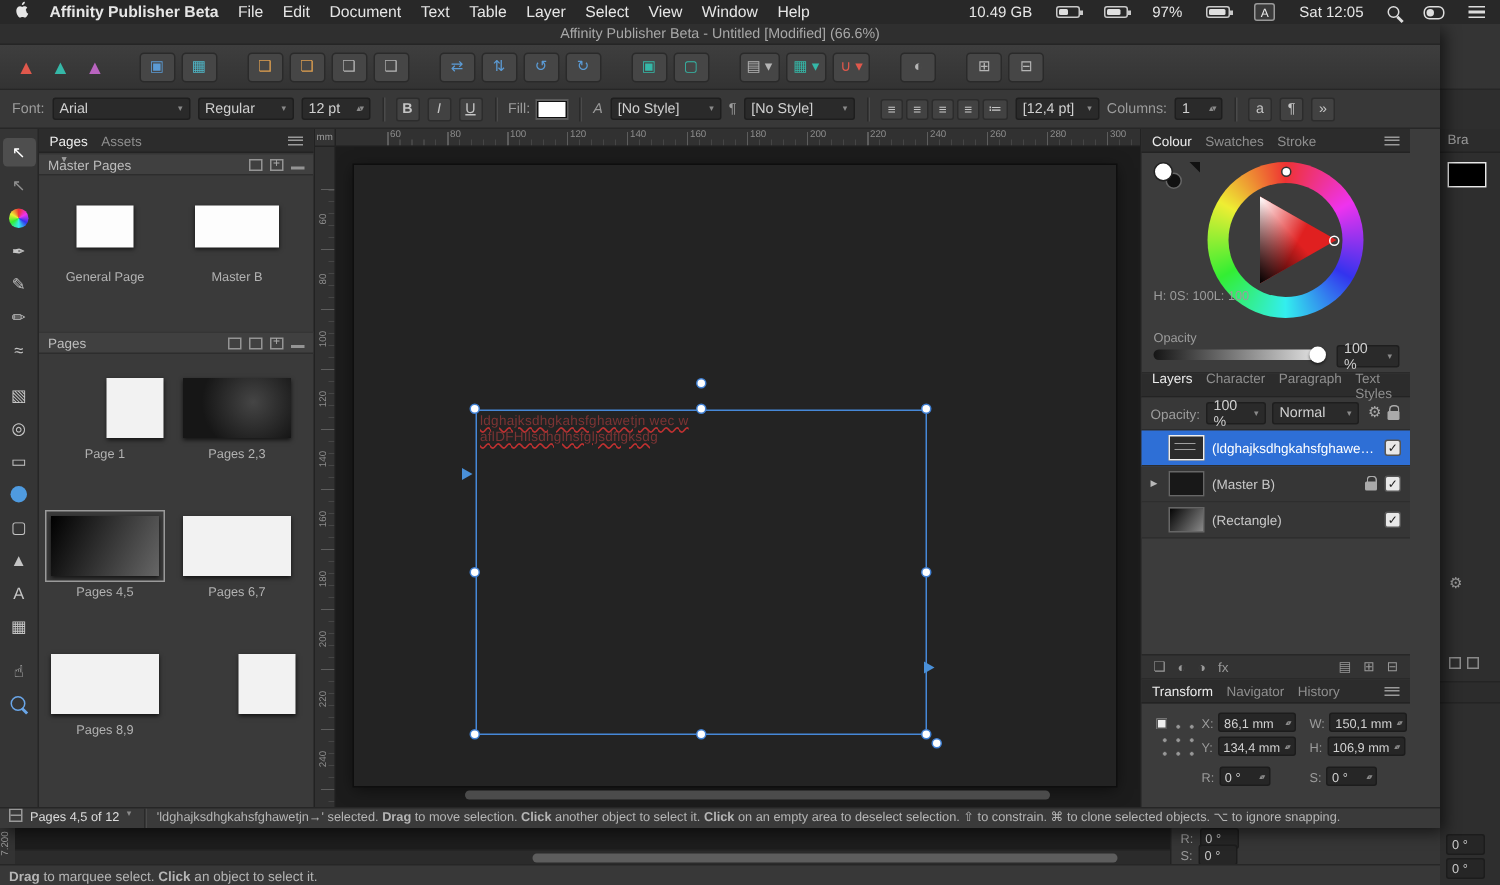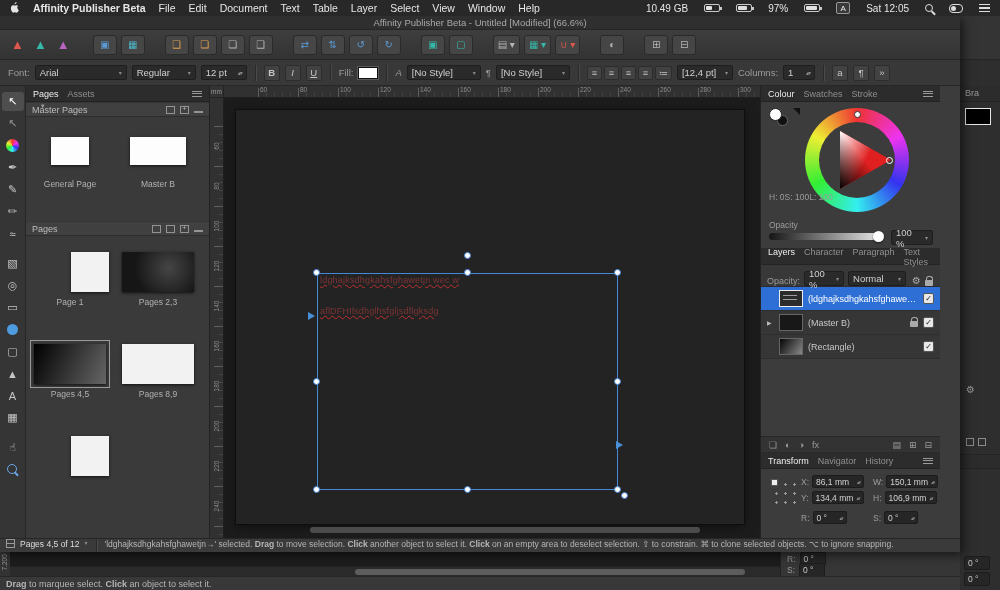--- a/index.html
+++ b/index.html
@@ -123,21 +123,21 @@
   .vnums{position:absolute;left:0;top:28px;display:flex;flex-direction:column}
   .vnums span{height:40px;width:11px;display:flex;align-items:center;justify-content:center;transform:rotate(-90deg);font-size:6.5px;color:#8c8c8c}
 
   
   .canvas{position:absolute;left:224px;top:82px;width:548px;height:440px;background:#1c1c1c;overflow:hidden}
   .page{position:absolute;left:12px;top:12px;width:508px;height:414px;background:#232323;box-shadow:0 0 0 1px #0e0e0e,0 2px 10px rgba(0,0,0,.55)}
   .tframe{position:absolute;left:93px;top:175px;width:301px;height:217px;border:1px solid #4688d8}
   .hd{position:absolute;width:7px;height:7px;background:#fff;border:1px solid #3f7fd2;border-radius:50%;z-index:3}
   .flow{position:absolute;width:0;height:0;border-left:7px solid #4a90d8;border-top:4px solid transparent;border-bottom:4px solid transparent;z-index:3}
   .dtext{position:absolute;font-size:9px;color:#7c3434;letter-spacing:.2px;text-decoration:underline;text-decoration-style:wavy;text-decoration-color:#c03030;white-space:nowrap;z-index:2}
-  .l1{left:96px;top:177px}.l2{left:96px;top:208px}
+  .l1{left:96px;top:177px}.l2{left:96px;top:188px}
   .vsb{position:absolute;left:772px;top:82px;width:8px;height:440px;background:#2a2a2a;border-left:1px solid #1f1f1f}
   .vsb-thumb{position:absolute;left:1px;top:18px;width:6px;height:402px;background:#555;border-radius:3px}
   .hsb{position:absolute;left:86px;bottom:5px;width:390px;height:6px;background:#555;border-radius:3px;opacity:.85}
 
   
   .rpanel{position:absolute;left:760px;top:70px;width:180px;height:452px;background:#3c3c3c;border-left:1px solid #222;display:flex;flex-direction:column}
   .subpanel{position:relative;width:100%}
   .sp-colour{height:162px}
   .sp-layers{height:204px;border-top:1px solid #2a2a2a}
   .sp-transform{height:86px;border-top:1px solid #2a2a2a}
@@ -151,21 +151,21 @@
   .ring::after{content:"";position:absolute;inset:14px;background:#3c3c3c;border-radius:50%}
   .tri{position:absolute;left:14px;top:14px}
   .ringmark{position:absolute;left:49px;top:3px;width:7px;height:7px;border-radius:50%;background:#fff;border:1px solid #333;z-index:2}
   .trimark{position:absolute;left:81px;top:49px;width:7px;height:7px;border-radius:50%;border:1.5px solid #fff;z-index:2}
   .hsl{position:absolute;left:8px;top:106px;display:flex;flex-direction:row;font-size:8.5px;color:#9c9c9c;line-height:10px}
   .oplabel{position:absolute;left:8px;top:134px;font-size:8.5px;color:#9c9c9c}
   .opslider{position:absolute;left:8px;top:147px;width:112px;height:7px;border-radius:4px;background:linear-gradient(90deg,#151515,#e8e8e8)}
   .opslider::after{content:"";position:absolute;right:-3px;top:-2px;width:11px;height:11px;border-radius:50%;background:#fff;box-shadow:0 1px 2px rgba(0,0,0,.6)}
   .opcombo{position:absolute;left:130px;top:144px;width:42px}
 
-  .lcontrols{height:22px;display:flex;align-items:flex-end;gap:4px;padding:0 6px;font-size:9px;color:#9c9c9c;background:#383838;border-bottom:1px solid #2c2c2c}
+  .lcontrols{height:22px;display:flex;align-items:center;gap:4px;padding:0 6px;font-size:9px;color:#9c9c9c;background:#383838;border-bottom:1px solid #2c2c2c}
   .gear{color:#aaa;font-size:10px;margin-left:2px}
   .locki{width:8px;height:6px;background:#aaa;border-radius:1px;position:relative;margin-top:3px;flex:none}
   .locki::before{content:"";position:absolute;top:-4px;left:1px;width:5px;height:4px;border:1.5px solid #aaa;border-bottom:none;border-radius:3px 3px 0 0}
   .lrow{height:24px;display:flex;align-items:center;gap:5px;padding:0 6px;font-size:9px;color:#c8c8c8;background:#363636;border-bottom:1px solid #2e2e2e}
   .lrow.sel{background:#2e6fd6;color:#fff}
   .ldisc{width:7px;font-size:6px;color:#b8b8b8;flex:none}
   .lthumb{width:24px;height:17px;border:1px solid #888;background:#1d1d1d;flex:none}
   .lt-text{border-color:#eee;background:#2b2b2b;background-image:repeating-linear-gradient(rgba(255,255,255,.55) 0 1px,transparent 1px 4px);background-size:65% 55%;background-position:3px 4px;background-repeat:no-repeat}
   .lt-master{background:#181818;border-color:#666}
   .lt-rect{background:linear-gradient(125deg,#050505,#888);border-color:#666}
@@ -456,20 +456,24 @@
           <div class="pcell">
             <div class="pthumb p-spread t-img"></div>
             <div class="plabel">Pages 2,3</div>
           </div>
           <div class="pcell">
             <div class="pthumb p-spread t-dark sel"></div>
             <div class="plabel">Pages 4,5</div>
           </div>
           <div class="pcell">
             <div class="pthumb p-spread t-white"></div>
+            <div class="plabel">Pages 6,7</div>
+          </div>
+          <div class="pcell">
+            <div class="pthumb p-spread t-white"></div>
             <div class="plabel">Pages 8,9</div>
           </div>
           <div class="pcell">
             <div class="pthumb p-single t-white"></div>
             <div class="plabel"></div>
           </div>
         </div>
     </div>
 
     <div class="rcorner">mm</div>

